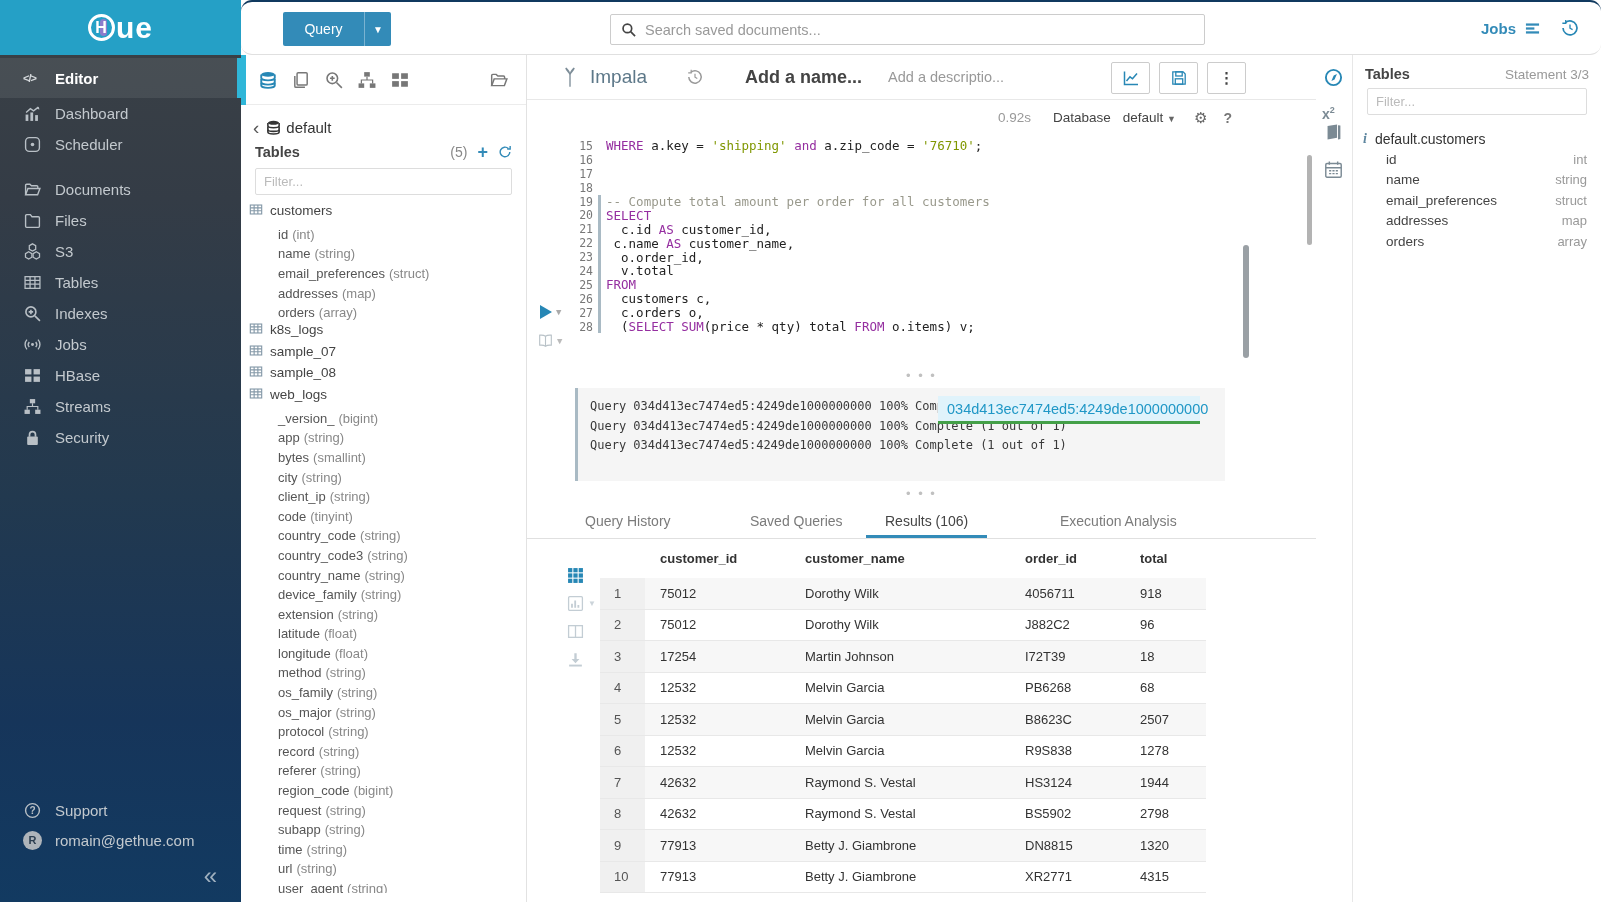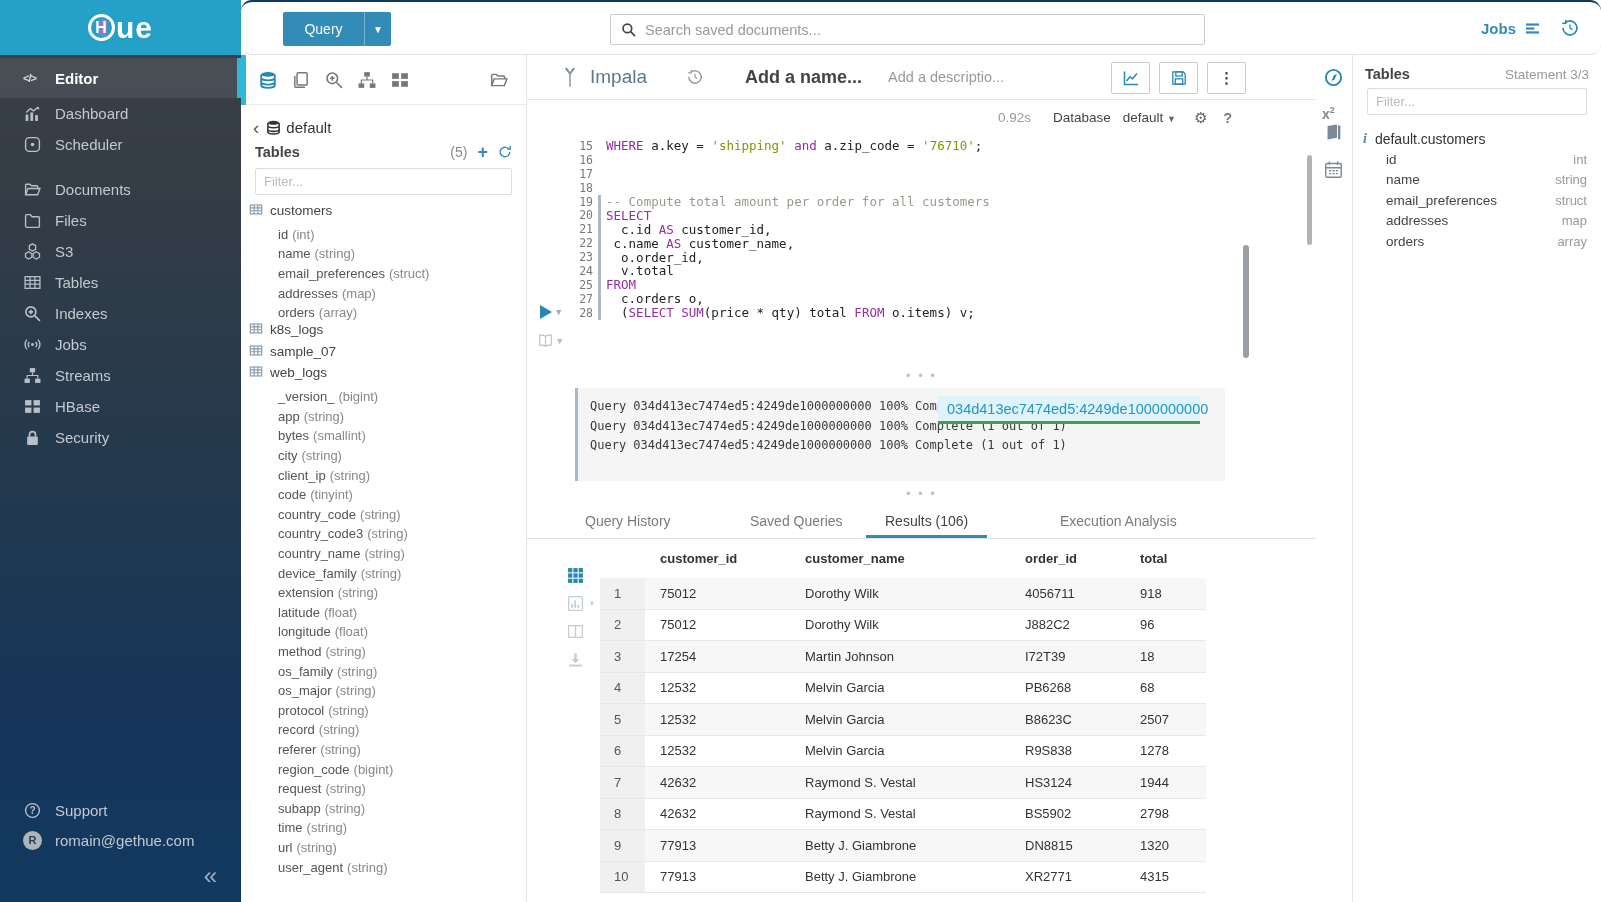--- a/index.html
+++ b/index.html
@@ -278,41 +278,41 @@
           <span class="icn">
             <svg viewBox="0 0 16 16" fill="none" stroke="currentColor" stroke-width="1.3">
               <circle cx="8" cy="8" r="1.4" fill="currentColor" stroke="none"></circle>
               <path d="M5 5.6a3.6 3.6 0 0 0 0 4.8M11 5.6a3.6 3.6 0 0 1 0 4.8M2.8 3.4a6.8 6.8 0 0 0 0 9.2M13.2 3.4a6.8 6.8 0 0 1 0 9.2"></path>
             </svg>
           </span>
           <span>Jobs</span>
         </div>
         <div class="nav-item">
           <span class="icn">
+            <svg viewBox="0 0 16 16" fill="currentColor">
+              <rect x="1" y="2" width="6" height="5"></rect>
+              <rect x="9" y="2" width="6" height="5"></rect>
+              <rect x="1" y="9" width="6" height="5"></rect>
+              <rect x="9" y="9" width="6" height="5"></rect>
+            </svg>
+          </span>
+          <span>HBase</span>
+        </div>
+        <div class="nav-item">
+          <span class="icn">
             <svg viewBox="0 0 16 16">
               <g fill="currentColor">
                 <rect x="5.5" y="1" width="5" height="4"></rect>
                 <rect x="0.5" y="11" width="5" height="4"></rect>
                 <rect x="10.5" y="11" width="5" height="4"></rect>
               </g>
               <path d="M8 5v3M3 11V8h10v3" stroke="currentColor" fill="none" stroke-width="1.1"></path>
             </svg>
           </span>
           <span>Streams</span>
-        </div>
-        <div class="nav-item">
-          <span class="icn">
-            <svg viewBox="0 0 16 16" fill="currentColor">
-              <rect x="1" y="2" width="6" height="5"></rect>
-              <rect x="9" y="2" width="6" height="5"></rect>
-              <rect x="1" y="9" width="6" height="5"></rect>
-              <rect x="9" y="9" width="6" height="5"></rect>
-            </svg>
-          </span>
-          <span>HBase</span>
         </div>
         <div class="nav-item">
           <span class="icn">
             <svg viewBox="0 0 16 16" fill="currentColor">
               <rect x="3" y="7" width="10" height="8" rx="1"></rect>
               <path d="M5.2 7.2V5.2a2.8 2.8 0 0 1 5.6 0v2" fill="none" stroke="currentColor" stroke-width="1.6"></path>
             </svg>
           </span>
           <span>Security</span>
         </div>
@@ -482,20 +482,29 @@
           <span>k8s_logs</span>
         </div>
         <div class="assist-tbl">
           <span class="icn">
             <svg viewBox="0 0 16 16" fill="none" stroke="currentColor" stroke-width="1.4">
               <rect x="1" y="2.5" width="14" height="11"></rect>
               <path d="M1 6h14M1 9.5h14M5.7 2.5v11M10.3 2.5v11"></path>
             </svg>
           </span>
           <span>sample_07</span>
+        </div>
+        <div class="assist-tbl">
+          <span class="icn">
+            <svg viewBox="0 0 16 16" fill="none" stroke="currentColor" stroke-width="1.4">
+              <rect x="1" y="2.5" width="14" height="11"></rect>
+              <path d="M1 6h14M1 9.5h14M5.7 2.5v11M10.3 2.5v11"></path>
+            </svg>
+          </span>
+          <span>sample_08</span>
         </div>
         <div class="assist-tbl">
           <span class="icn">
             <svg viewBox="0 0 16 16" fill="none" stroke="currentColor" stroke-width="1.4">
               <rect x="1" y="2.5" width="14" height="11"></rect>
               <path d="M1 6h14M1 9.5h14M5.7 2.5v11M10.3 2.5v11"></path>
             </svg>
           </span>
           <span>web_logs</span>
         </div>
@@ -703,20 +712,25 @@
           </div>
           <div class="cl stmt">
             <span class="ln">24</span>
             <span class="strip"></span>
             <pre><span class="">  v.total</span></pre>
           </div>
           <div class="cl stmt">
             <span class="ln">25</span>
             <span class="strip"></span>
             <pre><span class="tk-k">FROM</span></pre>
+          </div>
+          <div class="cl stmt">
+            <span class="ln">26</span>
+            <span class="strip"></span>
+            <pre><span class="">  customers c,</span></pre>
           </div>
           <div class="cl stmt">
             <span class="ln">27</span>
             <span class="strip"></span>
             <pre><span class="">  c.orders o,</span></pre>
           </div>
           <div class="cl stmt">
             <span class="ln">28</span>
             <span class="strip"></span>
             <pre><span class="">  (</span><span class="tk-k">SELECT</span><span class=""> </span><span class="tk-k">SUM</span><span class="">(price * qty) total </span><span class="tk-k">FROM</span><span class=""> o.items) v;</span></pre>

